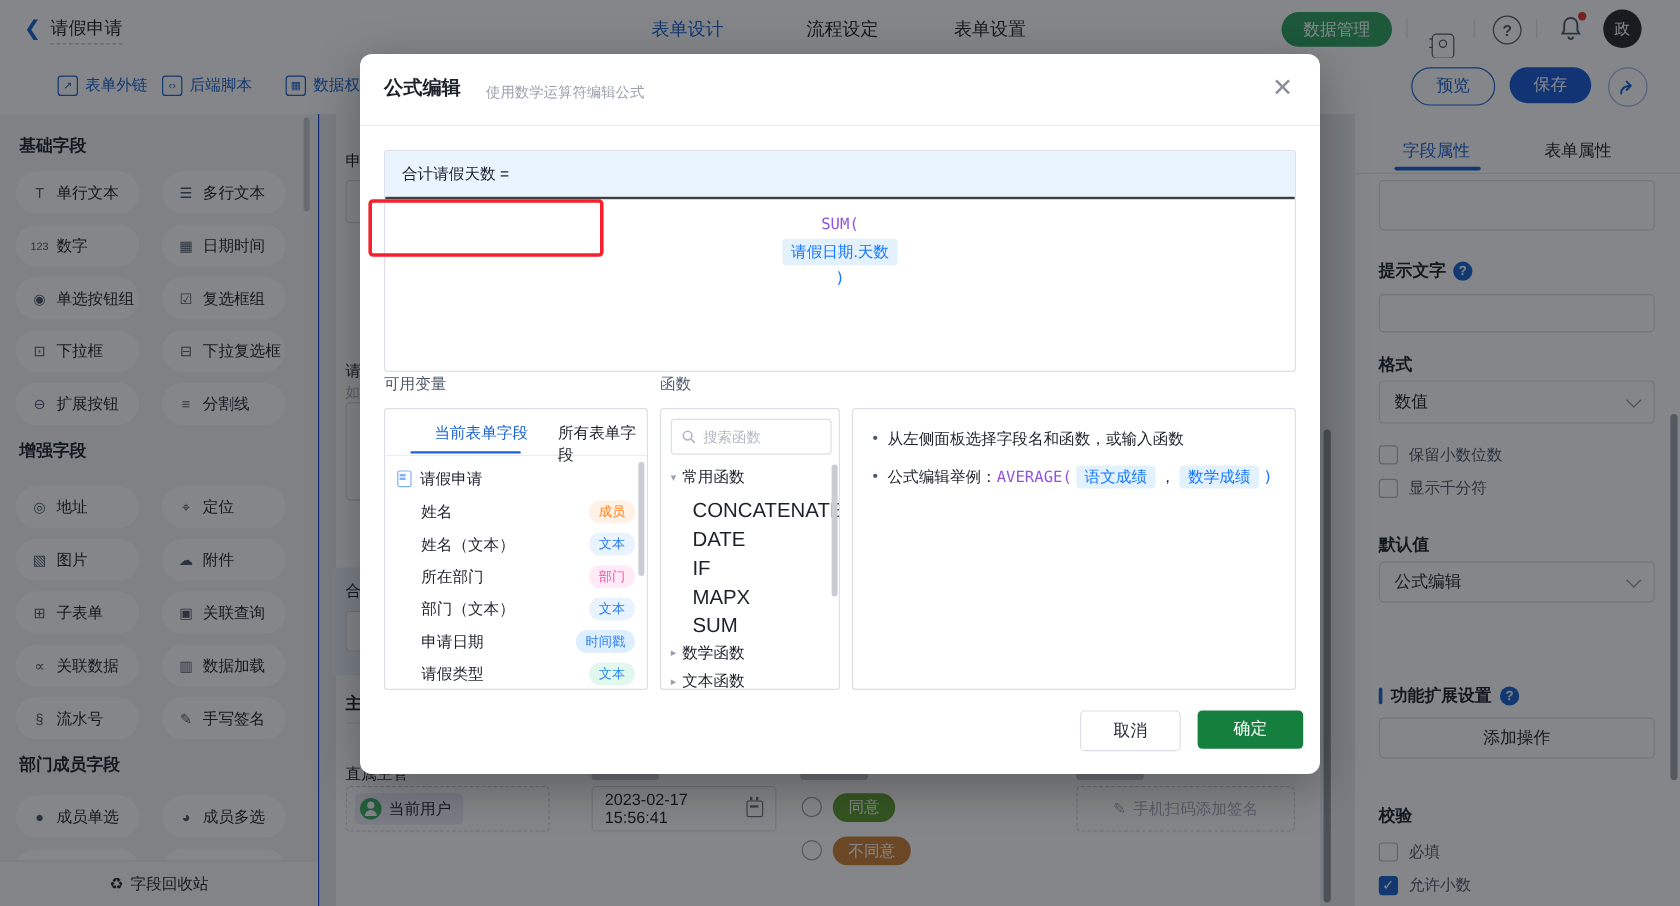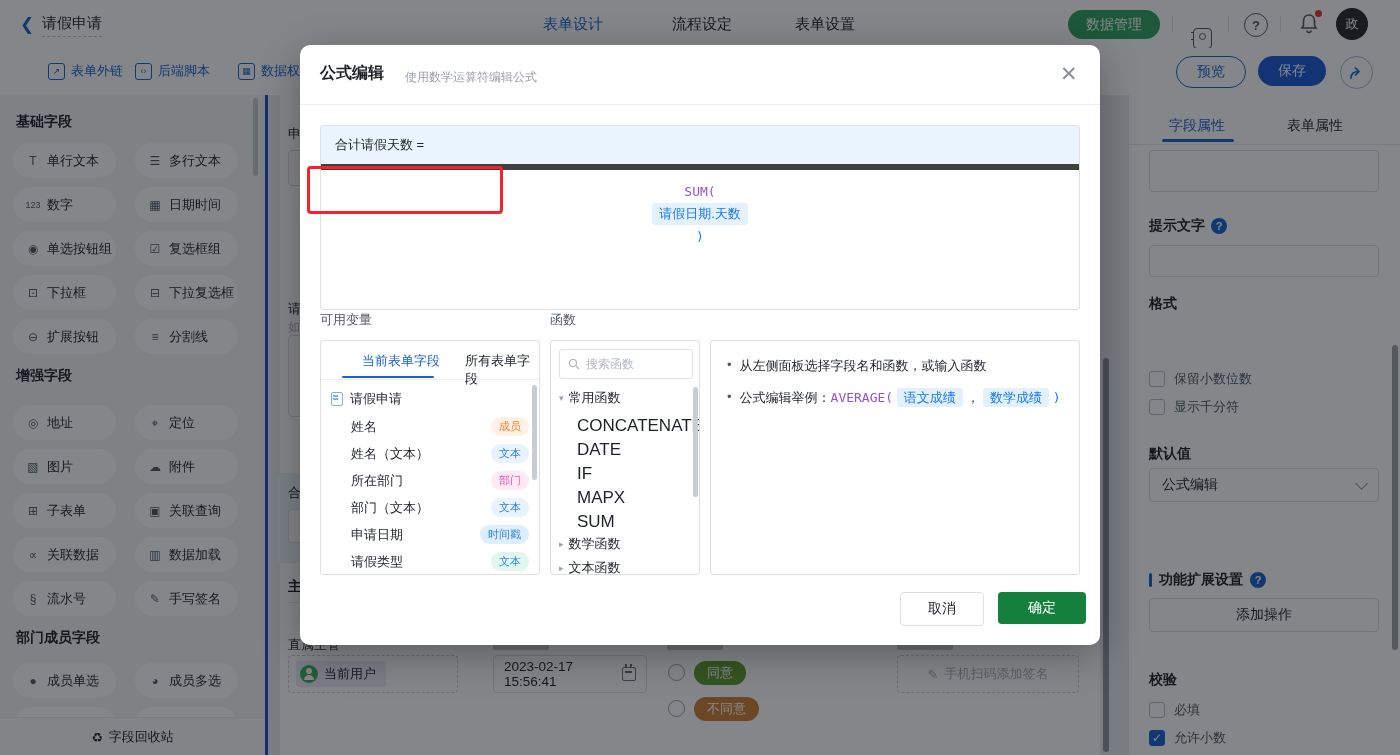--- a/index.html
+++ b/index.html
@@ -22,21 +22,21 @@
   .avatar{width:32px;height:32px;border-radius:50%;background:#26282d;color:#fff;font-size:13px;display:flex;align-items:center;justify-content:center;}
   .belldot{position:absolute;right:-2px;top:-2px;width:7px;height:7px;border-radius:50%;background:#e3382f;}
   
   .toolbar{left:0;top:48px;width:1400px;height:47px;background:#fff;border-bottom:1px solid #ebedf0;}
   .tlink{color:#1b62d1;font-size:13px;display:flex;align-items:center;gap:6px;}
   .tico{width:15px;height:15px;border:1.4px solid #1b62d1;border-radius:3px;display:flex;align-items:center;justify-content:center;font-size:9px;color:#1b62d1;}
   .btn-outline{border:1px solid #1b62d1;color:#1b62d1;border-radius:16px;height:30px;padding:0 20px;display:flex;align-items:center;font-size:14px;background:#fff;}
   .btn-solid{background:#1b5bd6;color:#fff;border-radius:16px;height:30px;padding:0 20px;display:flex;align-items:center;font-size:14px;}
   .share-circle{width:31px;height:31px;border-radius:50%;border:1px solid #9db7e8;background:#fff;display:flex;align-items:center;justify-content:center;}
   
-  .sidebar{left:0;top:95px;width:265px;height:660px;background:#f4f5f7;border-right:3px solid #1d4ed8;}
+  .sidebar{left:0;top:95px;width:265px;height:660px;background:#f4f5f7;border-right:1px solid #1d4ed8;}
   .sec-title{font-size:14px;font-weight:bold;color:#1d2129;}
   .fbtn{position:absolute;width:103px;height:35px;background:#fff;border-radius:18px;display:flex;align-items:center;padding-left:12px;box-sizing:border-box;gap:6px;}
   .fico{color:#4e5969;font-size:12px;width:16px;text-align:center;flex:none;}
   .flabel{font-size:13px;color:#1d2129;white-space:nowrap;}
   .recycle-bar{position:absolute;left:0;top:622px;width:265px;height:38px;background:#fafbfc;border-top:1px solid #e8eaee;display:flex;align-items:center;justify-content:center;gap:6px;color:#1d2129;font-size:13px;}
   .sb-thumb{position:absolute;border-radius:3px;background:#c5c9d0;}
   
   .card{left:280px;top:95px;width:820px;height:660px;background:#fff;}
   .clabel{font-size:13px;color:#1d2129;}
   .cinput{border:1px solid #d9dce3;border-radius:4px;background:#fff;box-sizing:border-box;}
@@ -70,21 +70,21 @@
   .qmark{width:16px;height:16px;border-radius:50%;background:#1b62d1;color:#fff;font-size:11px;display:inline-flex;align-items:center;justify-content:center;font-weight:bold;}
   .rbtn{border:1px solid #d9dce3;border-radius:4px;display:flex;align-items:center;justify-content:center;font-size:14px;color:#1d2129;gap:6px;box-sizing:border-box;background:#fff;}
   .bluebar{width:3px;height:14px;background:#1b62d1;border-radius:2px;}
   
   .overlay{left:0;top:0;width:1400px;height:755px;background:rgba(10,14,20,.5);z-index:50;}
   .modal{left:300px;top:45px;width:800px;height:600px;background:#fff;border-radius:10px;z-index:60;box-shadow:0 10px 40px rgba(0,0,0,.3);}
   .m-title{font-size:16px;font-weight:bold;color:#1d2129;}
   .m-sub{font-size:12px;color:#9aa0ab;}
   .m-close{font-size:21px;color:#8a8f99;line-height:1;}
   .editor{left:20px;top:80px;width:760px;height:185px;border:1px solid #dcdfe5;border-radius:3px;box-sizing:border-box;overflow:hidden;}
-  .editor-head{height:38px;background:#e9f4fe;border-bottom:6px solid #404040;display:flex;align-items:center;padding:0 14px;font-size:13px;color:#1d2129;}
+  .editor-head{height:38px;background:#e9f4fe;border-bottom:2px solid #404040;display:flex;align-items:center;padding:0 14px;font-size:13px;color:#1d2129;}
   .formula{font-family:"DejaVu Sans Mono","Liberation Mono",monospace;font-size:13px;}
   .f-func{color:#9254de;}
   .f-paren{color:#1677ff;}
   .tok{background:#e3f1fd;color:#1677ff;border-radius:3px;padding:2px 7px;font-size:13px;font-family:"Liberation Sans","DejaVu Sans",sans-serif;}
   .redbox{position:absolute;border:3px solid #f5222d;border-radius:4px;z-index:70;}
   .p-label{font-size:13px;color:#4e5969;}
   .panel{border:1px solid #dcdfe5;border-radius:3px;box-sizing:border-box;background:#fff;overflow:hidden;}
   .vtab{font-size:13px;margin-left:16px;}
   .vtab.active{color:#1b62d1;}
   .tree-item{font-size:13px;color:#1d2129;}
@@ -322,20 +322,24 @@
 
     <div class="abs rinput" style="left:20px;top:55px;width:230px;height:42px;"></div>
 
     <div class="abs flex" style="left:20px;top:122px;gap:6px;">
       <span class="rlabel">提示文字</span>
         <span class="qmark">?</span>
     </div>
     <div class="abs rinput" style="left:20px;top:150px;width:230px;height:32px;"></div>
 
     <span class="abs rlabel" style="left:20px;top:200px;">格式</span>
+    <div class="abs rselect" style="left:20px;top:222px;width:230px;height:36px;">
+      <span>数值</span>
+        <span class="chev"></span>
+    </div>
 
     <div class="abs flex" style="left:20px;top:275px;gap:9px;">
         <span class="cb"></span>
         <span style="color:#4e5969;">保留小数位数</span>
       </div>
     <div class="abs flex" style="left:20px;top:303px;gap:9px;">
         <span class="cb"></span>
         <span style="color:#4e5969;">显示千分符</span>
       </div>
 

